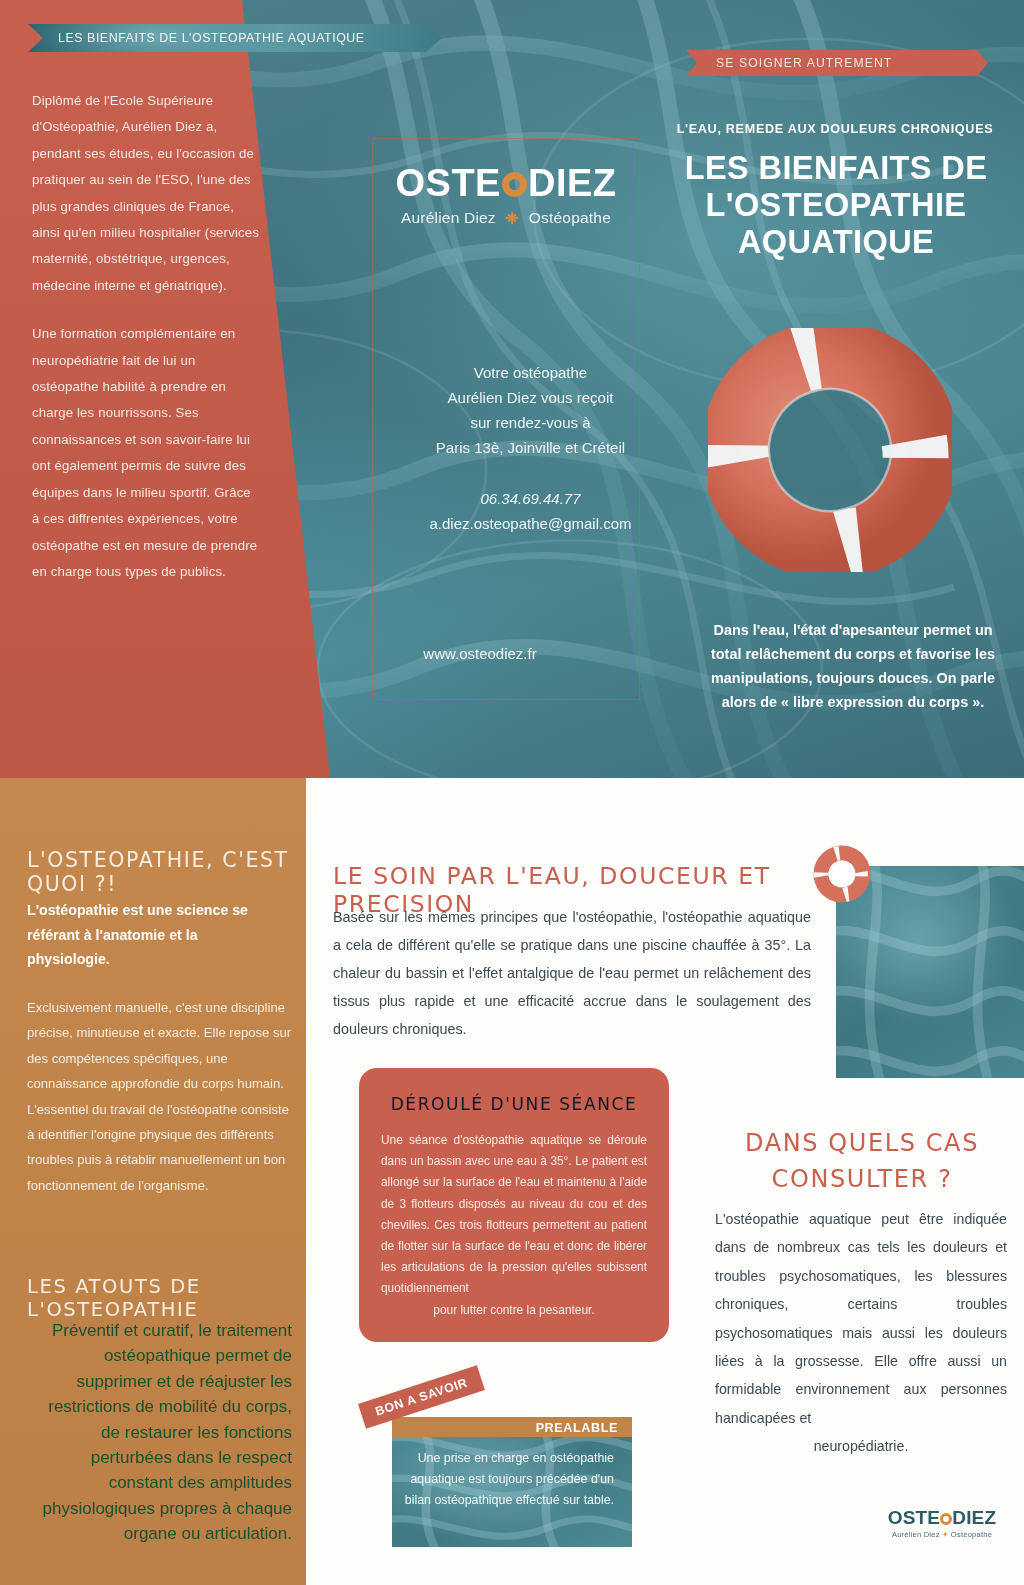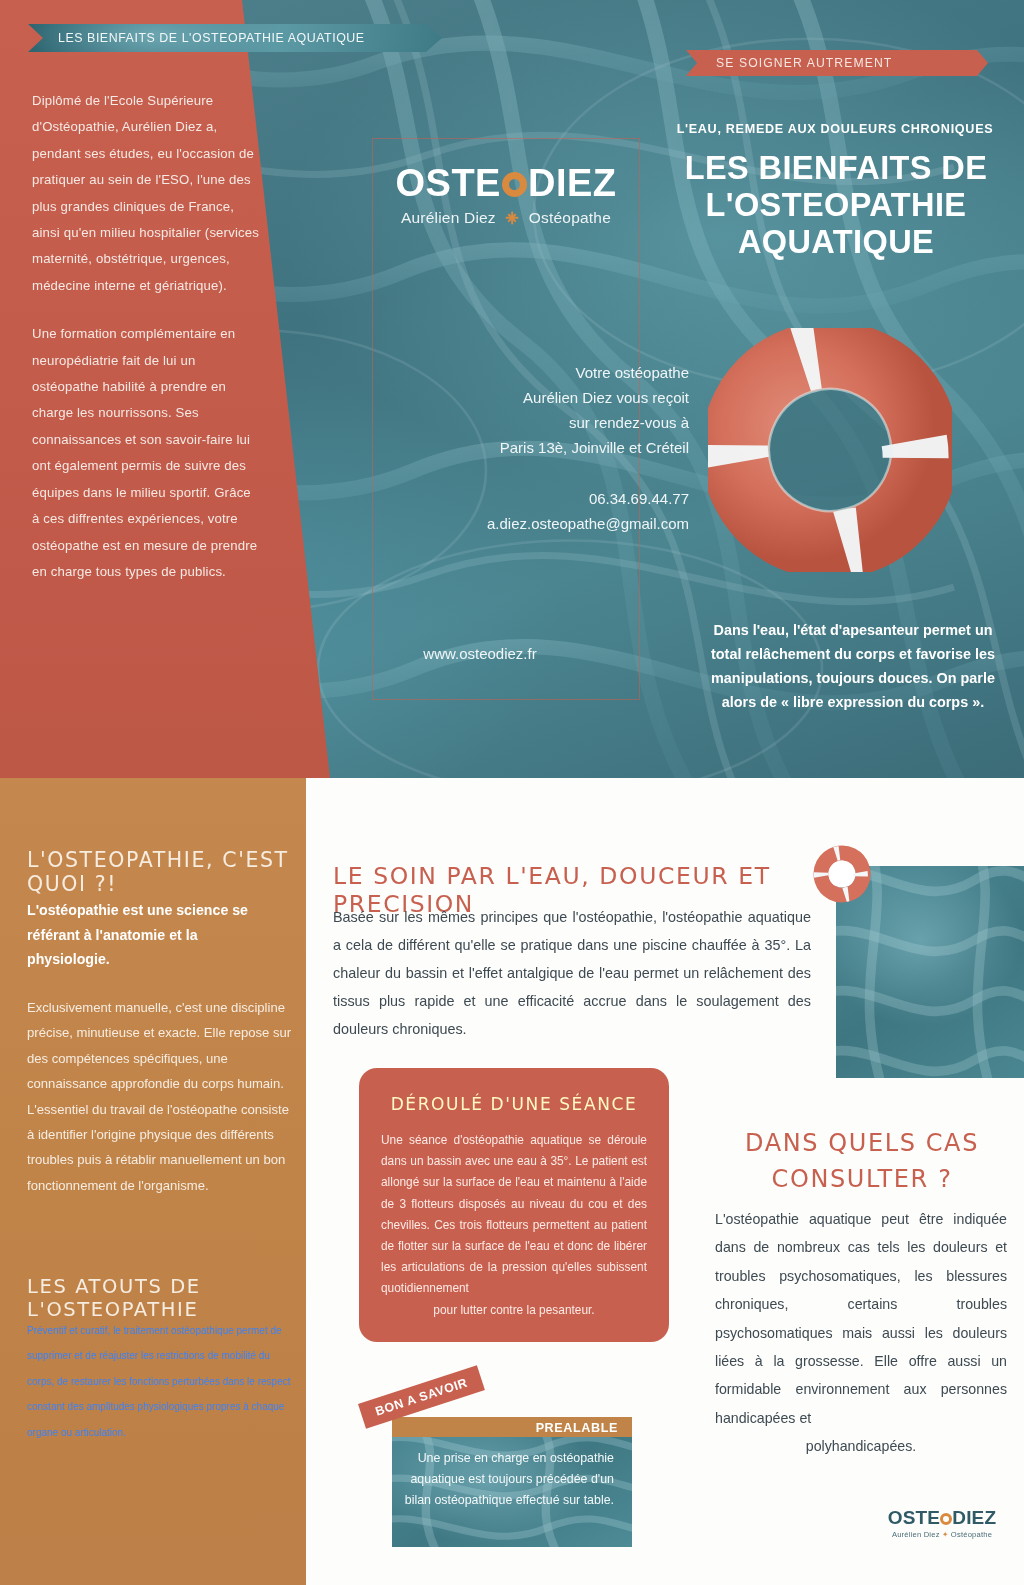--- a/index.html
+++ b/index.html
@@ -66,24 +66,24 @@
   .sub-spark::before,.sub-spark::after{
     content:"";position:absolute;left:50%;top:50%;
     width:13px;height:2.4px;background:#d98a3f;border-radius:2px;
     transform:translate(-50%,-50%);
   }
   .sub-spark::after{transform:translate(-50%,-50%) rotate(90deg);}
   .sub-spark i{position:absolute;left:50%;top:50%;width:11px;height:2.2px;background:#d98a3f;border-radius:2px;transform:translate(-50%,-50%) rotate(45deg);}
   .sub-spark i.b{transform:translate(-50%,-50%) rotate(-45deg);}
 
   #center-contact{
-    position:absolute;left:372px;top:360px;width:317px;text-align:right;
+    position:absolute;left:372px;top:360px;width:317px;text-align:center;
     color:#f0f6f7;font-size:15px;line-height:25px;
   }
-  #center-contact .blk2{margin-top:26px;}
+  #center-contact .blk2{margin-top:26px;font-style:italic;}
   #center-web{
     position:absolute;left:372px;top:645px;width:216px;text-align:center;
     color:#f0f6f7;font-size:15px;
   }
 
   
   #ribbon-top{
     position:absolute;left:686px;top:50px;width:302px;height:26px;
     background:#c8604f;
     clip-path:polygon(0 0,291px 0,302px 13px,291px 26px,0 26px,11px 13px);
@@ -143,40 +143,40 @@
   #col-left-body{
     position:absolute;left:27px;top:995px;width:265px;
     color:#f6ece1;font-size:13.1px;line-height:25.4px;
   }
   #col-left-head2{
     position:absolute;left:27px;top:1275px;width:278px;
     color:#f7ece0;font-size:19.5px;
   }
   #col-left-body2{
     position:absolute;left:27px;top:1318px;width:265px;
-    color:#3b82f6;font-size:10px;line-height:25.4px;
+    color:#14532d;font-size:17px;line-height:25.4px;text-align:right;
   }
 
   
   #mid-head{
     position:absolute;left:333px;top:862px;width:480px;
     color:#c8604f;font-size:23.5px;
   }
   #mid-body{
     position:absolute;left:333px;top:903px;width:478px;
     color:#3e4a52;font-size:14.4px;line-height:28px;text-align:justify;
   }
 
   
   #red-box{
     position:absolute;left:359px;top:1068px;width:310px;height:274px;
     background:#c8604f;border-radius:18px;
   }
   #red-box h3{
-    margin:0;padding:26px 0 0 0;text-align:center;color:#fef9c3;
+    margin:0;padding:26px 0 0 0;text-align:center;color:#0f172a;
     font-size:17px;font-weight:normal;
   }
   #red-box p{
     margin:16px 22px 0 22px;color:#fbeae5;font-size:11.9px;line-height:21.2px;
     text-align:justify;
   }
   #red-box p .lastline{display:block;text-align:center;}
 
   
   #prealable-box{
@@ -420,20 +420,20 @@
           <path d="M8.4 25 A21 21 0 0 1 9.4 21"></path>
         </g>
       </g>
     </svg>
   </div>
 
   <div id="right-head" class="hand-title">
     <div>DANS QUELS CAS</div>
     <div>CONSULTER ?</div>
   </div>
-  <div id="right-body"><span>L'ostéopathie aquatique peut être indiquée dans de nombreux cas tels les douleurs et troubles psychosomatiques, les blessures chroniques, certains troubles psychosomatiques mais aussi les douleurs liées à la grossesse. Elle offre aussi un formidable environnement aux personnes handicapées et</span> <span class="lastline">polyhandicapées.</span></div>
+  <div id="right-body"><span>L'ostéopathie aquatique peut être indiquée dans de nombreux cas tels les douleurs et troubles psychosomatiques, les blessures chroniques, certains troubles psychosomatiques mais aussi les douleurs liées à la grossesse. Elle offre aussi un formidable environnement aux personnes handicapées et</span> <span class="lastline">neuropédiatrie.</span></div>
 
   <div id="footer-logo">
     <div class="fl-main"><span>OSTE</span><span class="fl-ring"></span><span>DIEZ</span></div>
     <div class="fl-sub"><span>Aurélien Diez</span> <span class="dot">✦</span> <span>Ostéopathe</span></div>
   </div>
 
 </div>
 
 </body></html>

